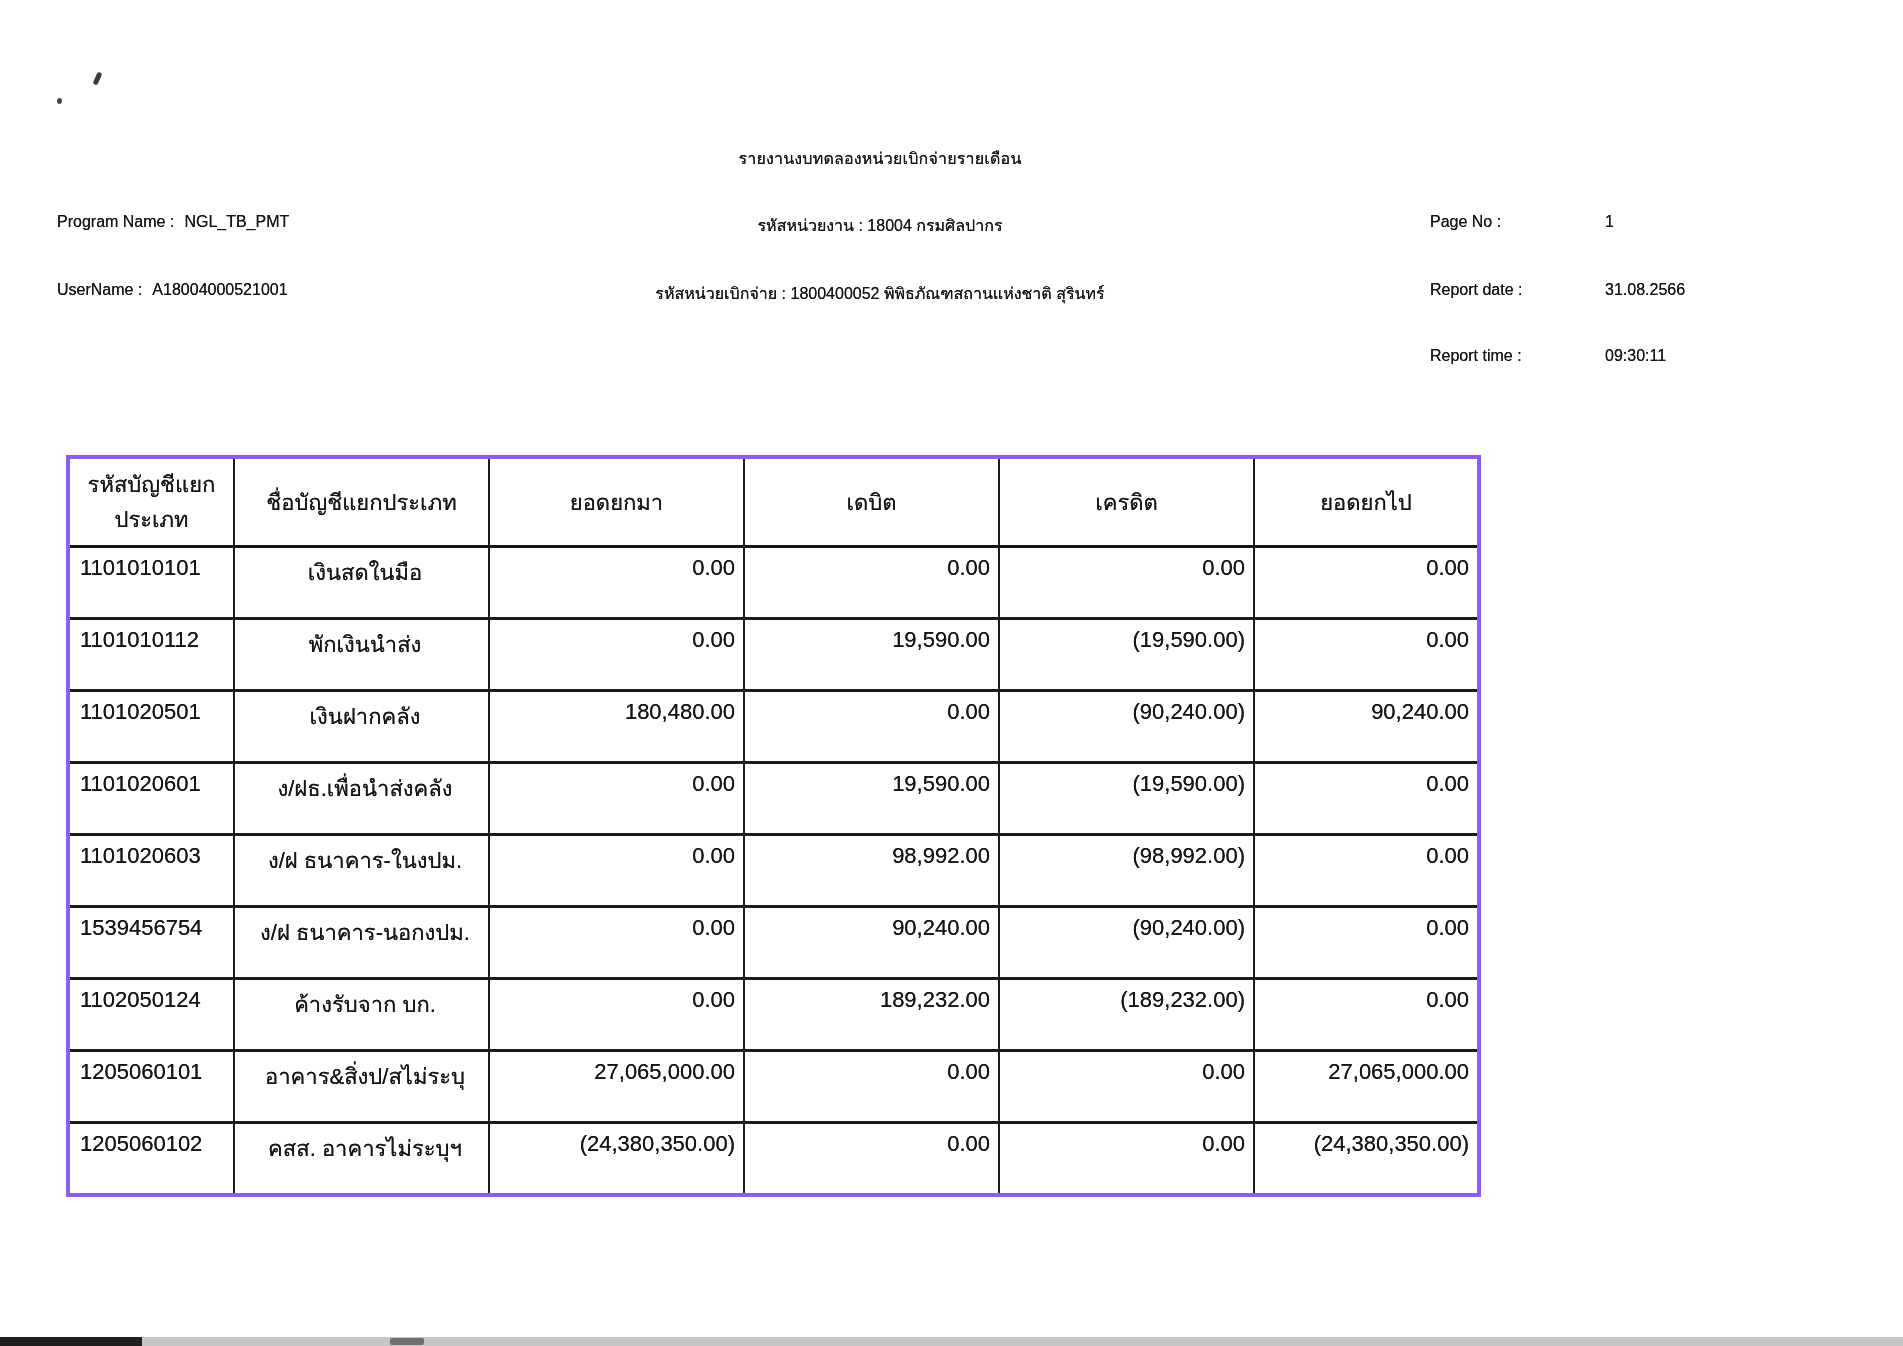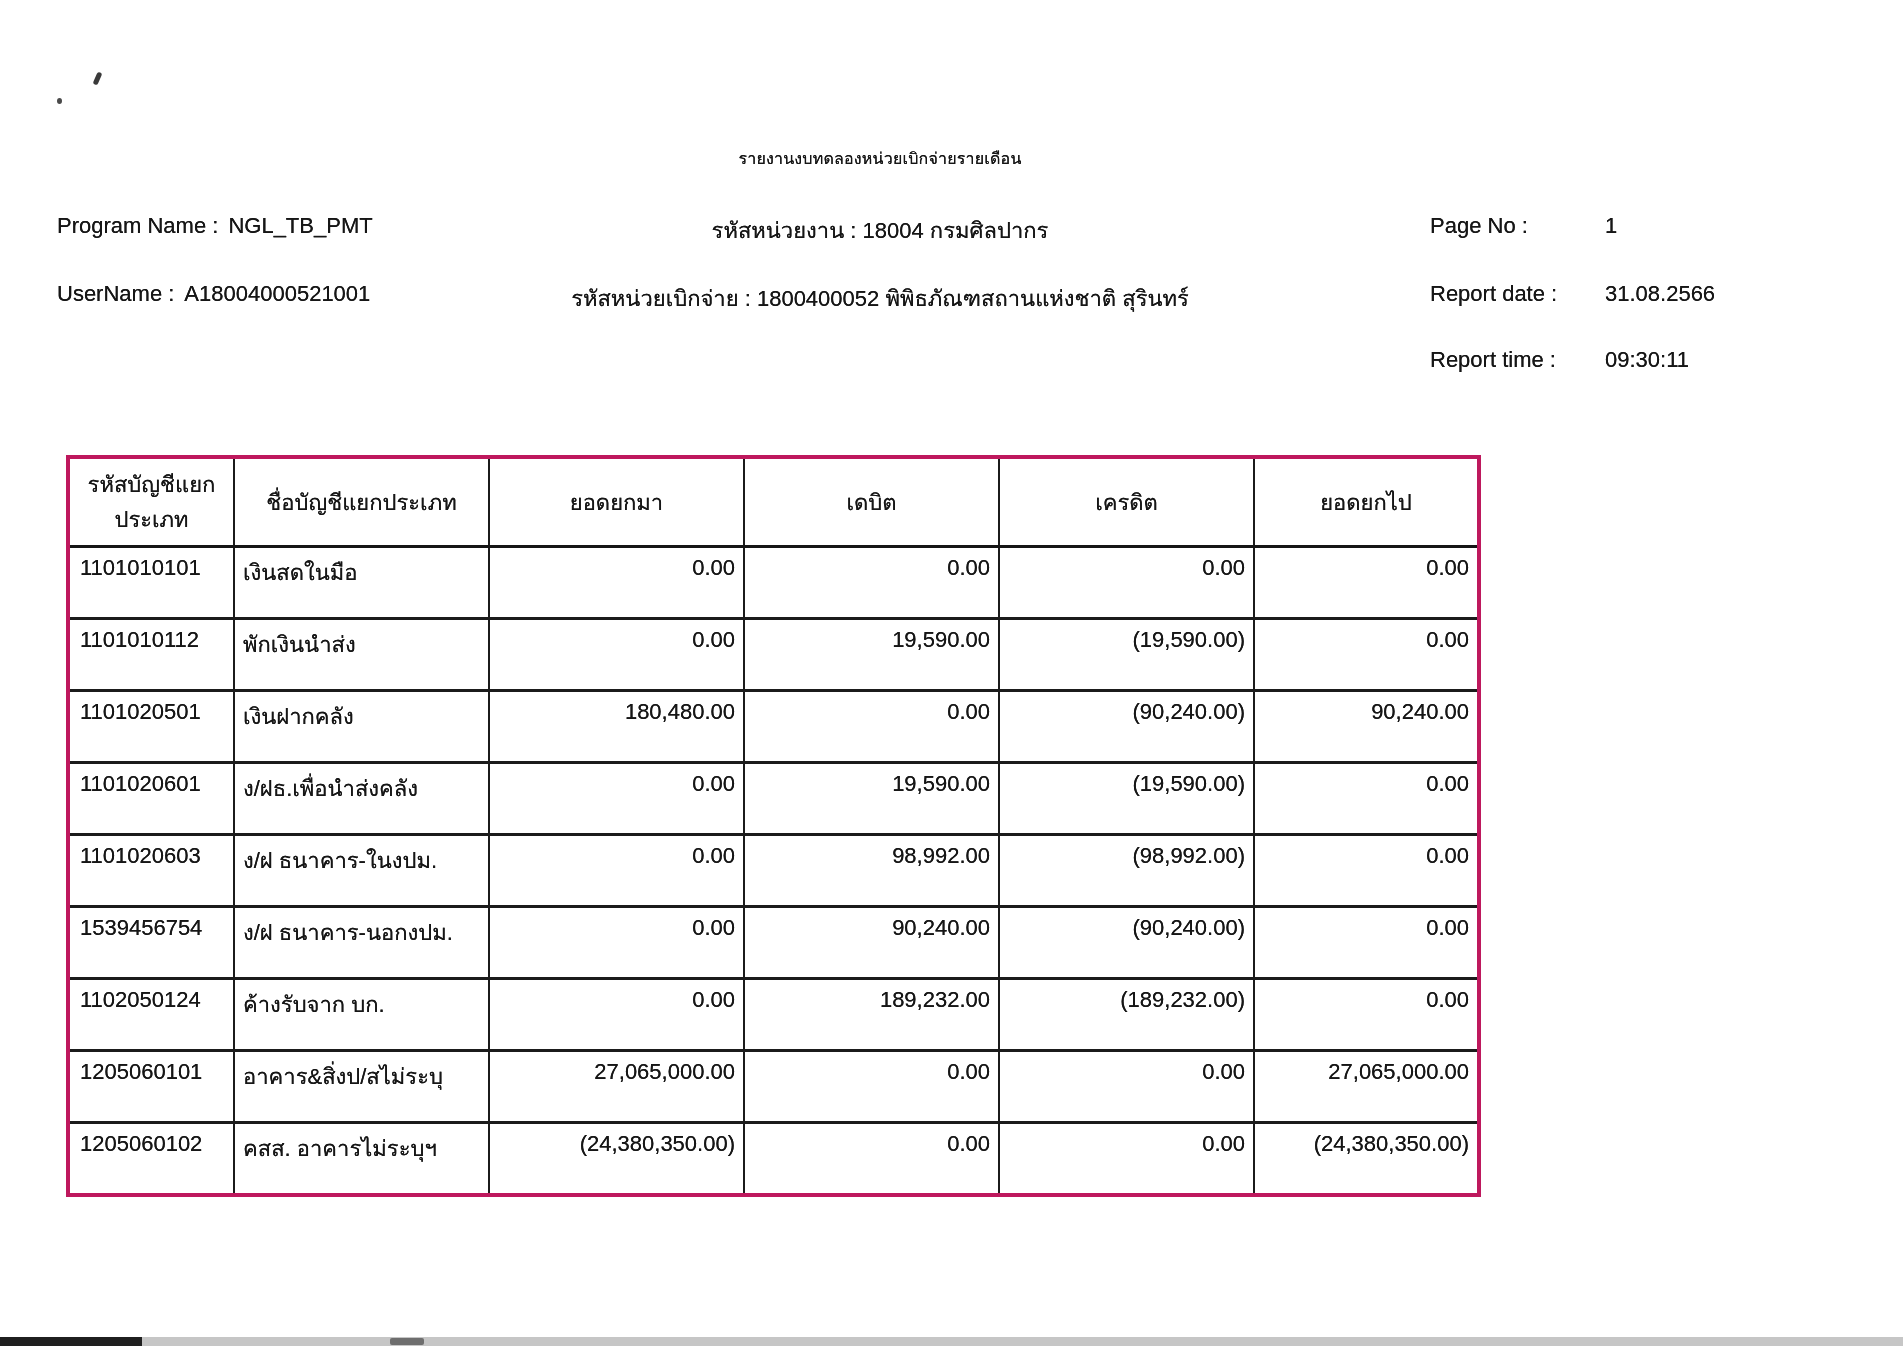--- a/index.html
+++ b/index.html
@@ -7,52 +7,52 @@
     width:1903px;height:1346px;position:relative;background:#ffffff;
     font-family:"Liberation Sans","DejaVu Sans",sans-serif;
     color:#161616;overflow:hidden;
   }
   .scan-text{ text-shadow:0 0 .5px #222; }
   .page-title{
     position:absolute;top:146px;left:400px;width:960px;
     text-align:center;font-size:16px;letter-spacing:.2px;
   }
   .info-area{position:absolute;top:0;left:0;width:1903px;height:455px;}
-  .info-line{position:absolute;font-size:22px;white-space:nowrap;}
+  .info-line{position:absolute;font-size:16px;white-space:nowrap;}
   .il-left{left:57px;}
   .il-center{left:400px;width:960px;text-align:center;}
   .il-right-label{left:1430px;}
   .il-right-value{left:1605px;}
   .row1{top:213px;} .row2{top:281px;} .row3{top:347px;}
   .lbl{margin-right:10px;}
 
   table.report{
     position:absolute;left:66px;top:455px;
     border-collapse:collapse;table-layout:fixed;
     width:1411px;
     font-size:22px;
   }
   table.report, table.report th, table.report td{
     border:2px solid #1b1b1b;
   }
-  table.report{border:4px solid #be185d;padding-left:24px;}
+  table.report{border:4px solid #8b5cf6;padding-left:24px;}
   table.report th{
     height:86px;font-weight:normal;text-align:center;vertical-align:middle;
     font-size:22px;border-bottom:3px solid #151515;
     text-shadow:0 0 .5px #222;
     padding:0 4px;overflow:hidden;
   }
   table.report td{
     height:61px;vertical-align:top;padding-top:7px;
     text-shadow:0 0 .5px #222;
     border-top:3px solid #1b1b1b;
     overflow:hidden;white-space:nowrap;
   }
   td.code{text-align:left;padding-left:10px;}
-  td.name{text-align:left;padding-left:8px;}
+  td.name{text-align:center;padding-left:8px;}
   td.num{text-align:right;padding-right:8px;}
 
   
   .mark-a{
     position:absolute;left:95px;top:72px;width:5px;height:13px;
     background:#3a3a3a;border-radius:3px;transform:rotate(24deg);
   }
   .mark-b{
     position:absolute;left:57px;top:98px;width:5px;height:6px;
     background:#4a4a4a;border-radius:50%;

